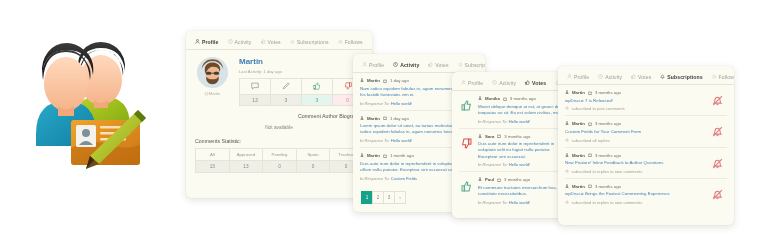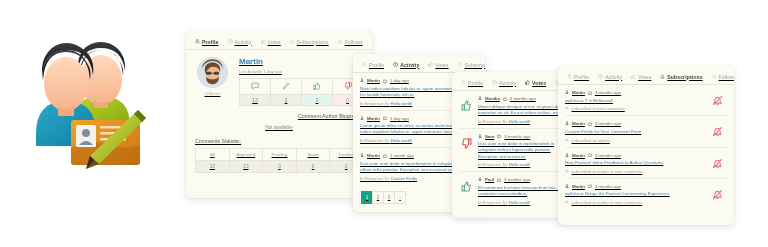--- a/index.html
+++ b/index.html
@@ -27,21 +27,20 @@
   #illustration svg { display: block; }
 
   
   .card {
     position: absolute;
     background: #fbfbf2;
     border-radius: 5px;
     box-shadow: 0 2px 7px rgba(80,80,60,0.17), 0 0 1px rgba(0,0,0,0.12);
     overflow: hidden;
     box-sizing: border-box;
-    text-decoration: underline;
   }
   .card.p1 { left: 186px; top: 31px;  width: 186px; height: 167px; }
   .card.p2 { left: 353px; top: 54px;  width: 132px; height: 158px; }
   .card.p3 { left: 452px; top: 72px;  width: 124px; height: 146px; }
   .card.p4 { left: 558px; top: 66px;  width: 176px; height: 159px; }
 
   
   .tabs {
     display: flex;
     align-items: center;

